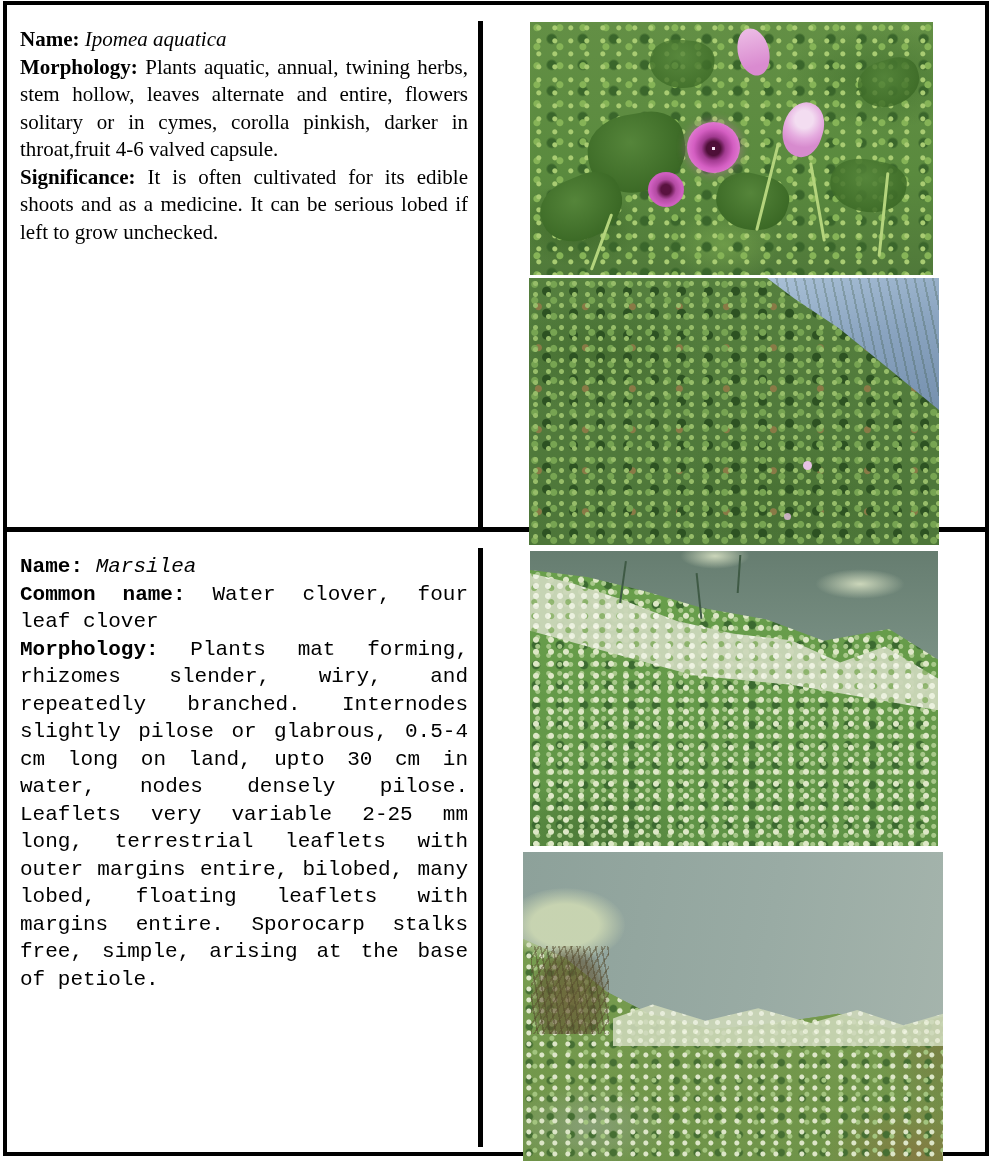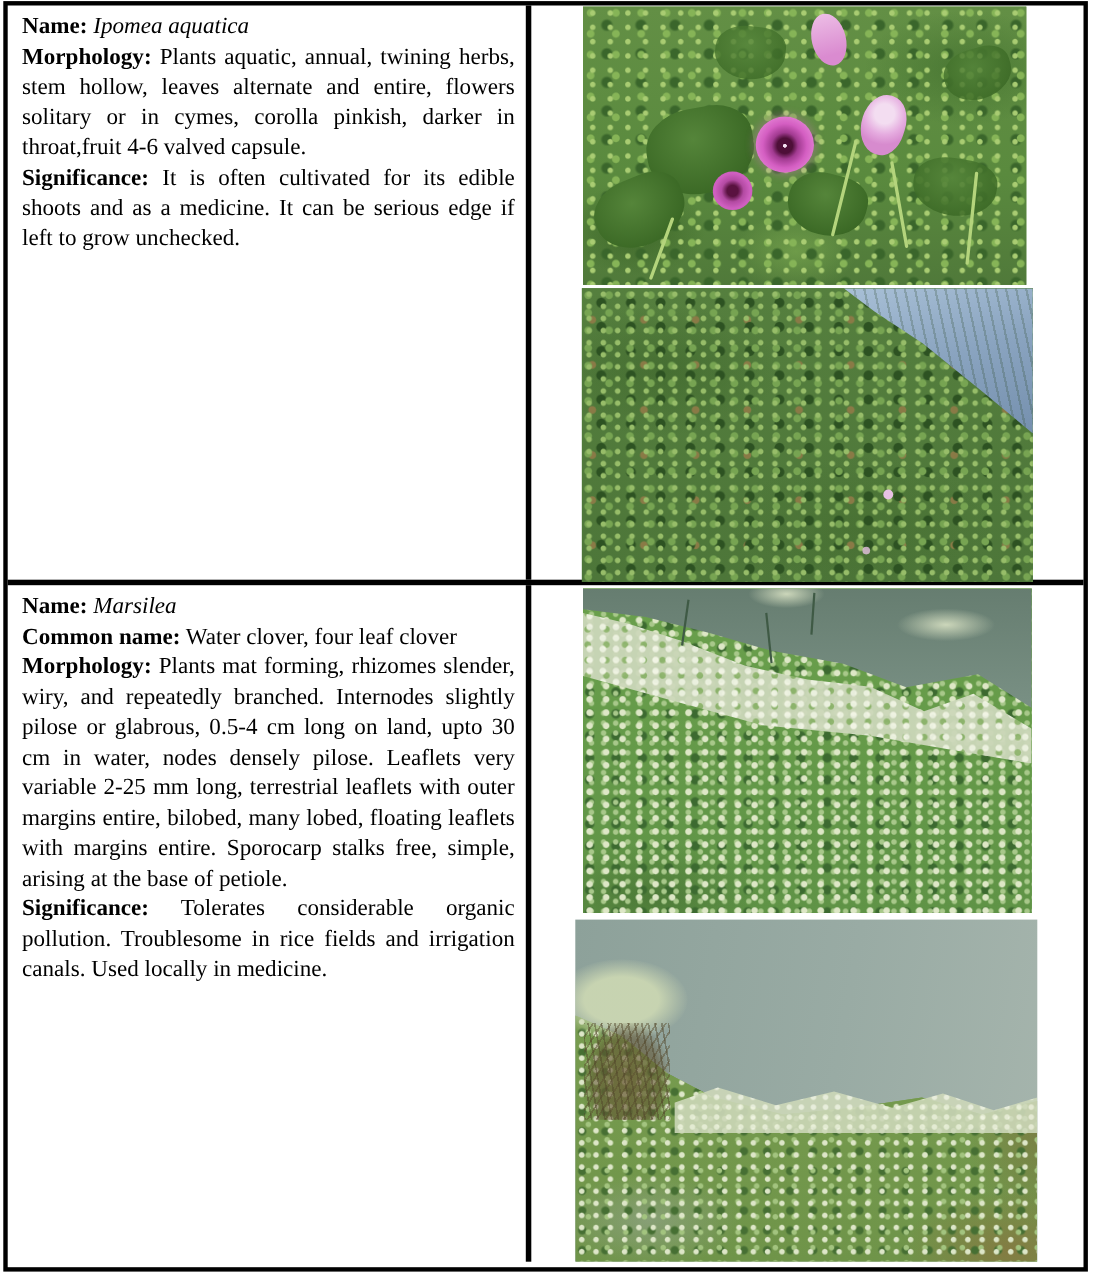--- a/index.html
+++ b/index.html
@@ -1,21 +1,21 @@
 <!DOCTYPE html>
 <html><head>
 <meta charset="utf-8">
 <style>
   html,body{margin:0;padding:0;background:#ffffff;}
   body{width:996px;height:1161px;position:relative;font-family:"Liberation Serif","DejaVu Serif",serif;color:#000;}
   .table{position:absolute;left:3px;top:1px;width:986px;height:1155px;border:4px solid #000;box-sizing:border-box;background:#fff;}
   .row{display:flex;box-sizing:border-box;}
   .row-1{height:527px;border-bottom:5px solid #000;}
-  .row-2{height:615px;}
-  .cell{box-sizing:border-box;position:relative;}
+  .row-2{height:615px;font-family:Liberation Mono, monospace;}
+  .cell{box-sizing:border-box;position:relative;margin-top:16px;}
   .text-cell{width:476px;border-right:5px solid #000;padding:5px 10px 0 13px;font-size:21px;line-height:27.5px;text-align:justify;}
   .text-cell p{margin:0;}
   .lbl{font-weight:bold;}
   .photo-cell{width:502px;position:relative;}
   .photo{position:absolute;overflow:hidden;}
 
   
   #p1{left:47px;top:1px;width:403px;height:253px;
     background-color:#5f8d42;
     background-image:
@@ -112,21 +112,21 @@
 </style>
 </head>
 <body>
 
 <div class="table">
 
   <div class="row row-1">
     <div class="cell text-cell">
       <p><span class="lbl">Name:</span> <i>Ipomea aquatica</i></p>
       <p><span class="lbl">Morphology:</span> <span>Plants aquatic, annual, twining herbs, stem hollow, leaves alternate and entire, flowers solitary or in cymes, corolla pinkish, darker in throat,fruit 4-6 valved capsule.</span></p>
-      <p><span class="lbl">Significance:</span> <span>It is often cultivated for its edible shoots and as a medicine. It can be serious edge if left to grow unchecked.</span></p>
+      <p><span class="lbl">Significance:</span> <span>It is often cultivated for its edible shoots and as a medicine. It can be serious lobed if left to grow unchecked.</span></p>
     </div>
     <div class="cell photo-cell">
 
       <div class="photo" id="p1" title="Pink trumpet-shaped Ipomea aquatica flowers among green heart-shaped leaves and grass">
         <div class="leaf" style="left:58px;top:92px;width:98px;height:78px;transform:rotate(-10deg);"></div>
         <div class="leaf" style="left:10px;top:155px;width:84px;height:62px;transform:rotate(-22deg);"></div>
         <div class="leaf" style="left:186px;top:152px;width:72px;height:56px;transform:rotate(14deg);"></div>
         <div class="leaf" style="left:300px;top:138px;width:76px;height:52px;transform:rotate(10deg);opacity:.85;"></div>
         <div class="leaf" style="left:328px;top:38px;width:62px;height:46px;transform:rotate(-16deg);opacity:.8;"></div>
         <div class="leaf" style="left:120px;top:18px;width:64px;height:48px;transform:rotate(6deg);opacity:.75;"></div>
@@ -147,21 +147,20 @@
       </div>
 
     </div>
   </div>
 
   <div class="row row-2">
     <div class="cell text-cell">
       <p><span class="lbl">Name:</span> <i>Marsilea</i></p>
       <p><span class="lbl">Common name:</span> <span>Water clover, four leaf clover</span></p>
       <p><span class="lbl">Morphology:</span> <span>Plants mat forming, rhizomes slender, wiry, and repeatedly branched. Internodes slightly pilose or glabrous, 0.5-4 cm long on land, upto 30 cm in water, nodes densely pilose. Leaflets very variable 2-25 mm long, terrestrial leaflets with outer margins entire, bilobed, many lobed, floating leaflets with margins entire. Sporocarp stalks free, simple, arising at the base of petiole.</span></p>
-      <p><span class="lbl">Significance:</span> <span>Tolerates considerable organic pollution. Troublesome in rice fields and irrigation canals. Used locally in medicine.</span></p>
     </div>
     <div class="cell photo-cell">
 
       <div class="photo" id="p3" title="Marsilea water clover mat spreading over grey-green water">
         <div id="p3-water"></div>
         <div class="float-patch" style="left:285px;top:18px;width:90px;height:30px;"></div>
         <div class="float-patch" style="left:150px;top:-8px;width:70px;height:26px;"></div>
         <div id="p3-band"></div>
         <div class="stem" style="left:92px;top:10px;height:42px;transform:rotate(8deg);"></div>
         <div class="stem" style="left:168px;top:22px;height:46px;transform:rotate(-6deg);"></div>

